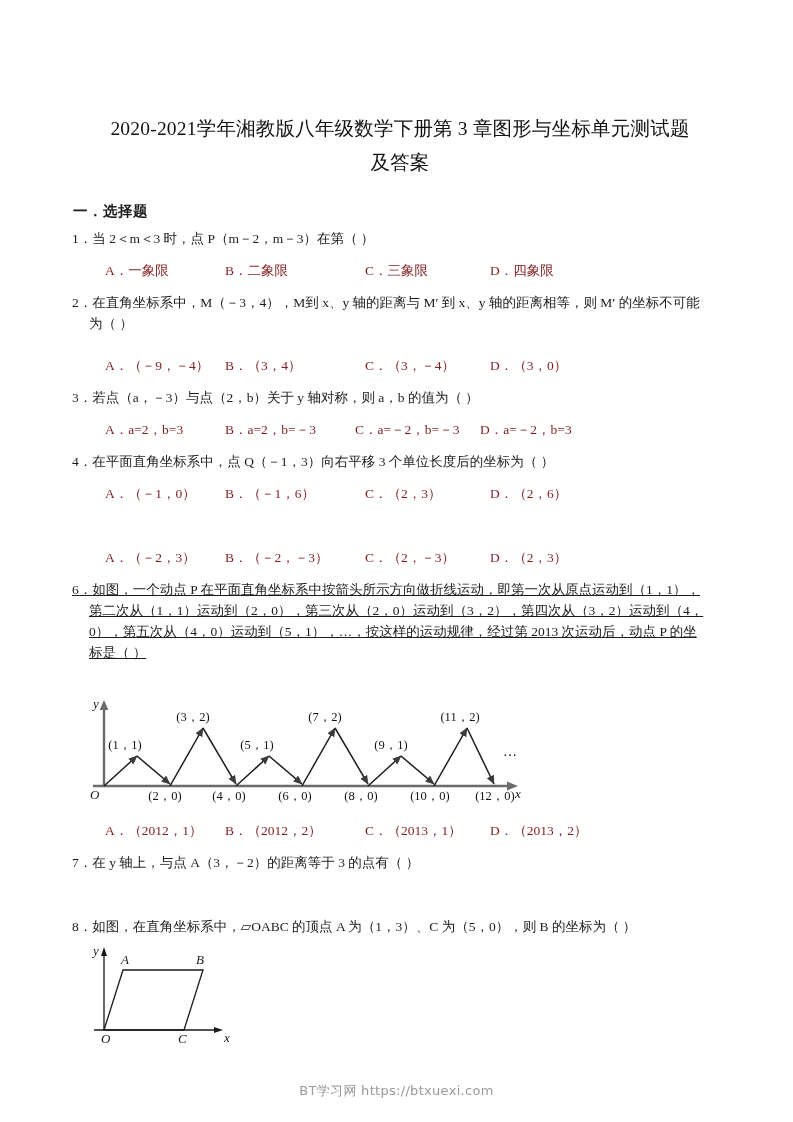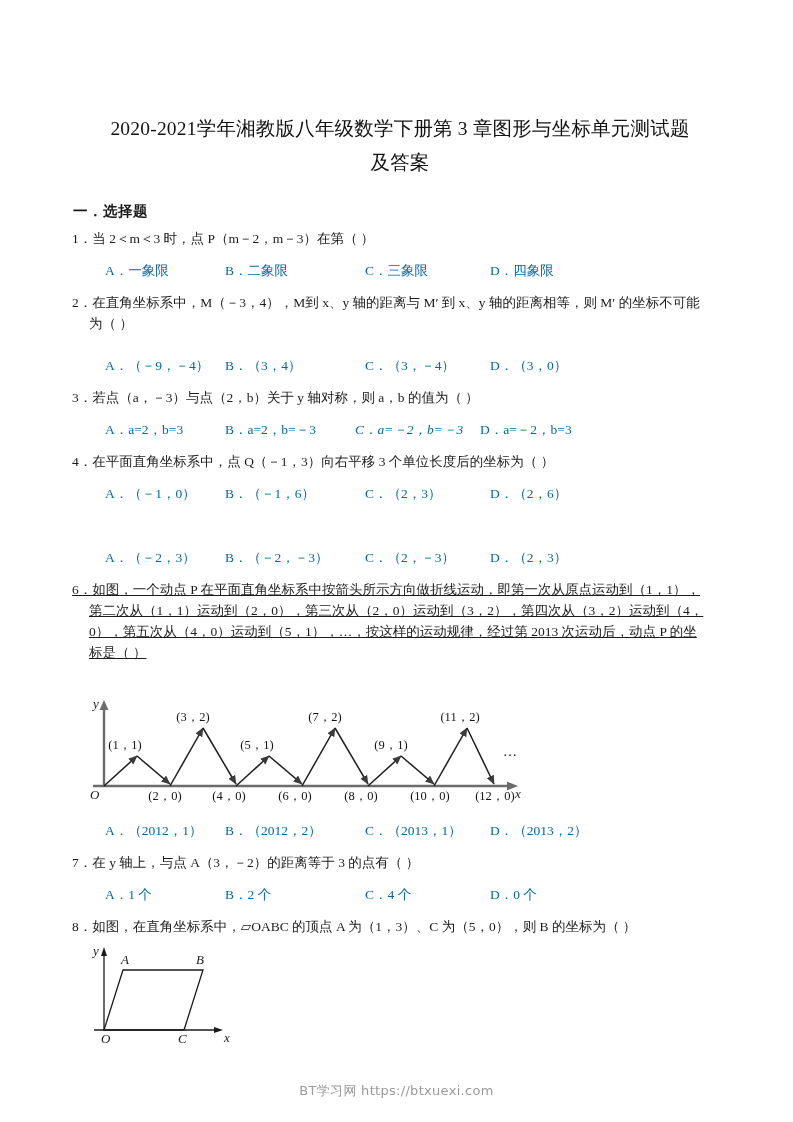--- a/index.html
+++ b/index.html
@@ -67,21 +67,21 @@
   }
 
   
   .opts {
     position: absolute;
     left: 72px;
     width: 680px;
     height: 21px;
     font-size: 13.5px;
     line-height: 21px;
-    color: #0369a1;
+    color: #7f1d1d;
   }
   .opt {
     position: absolute;
     top: 0;
     white-space: nowrap;
   }
 
   
   .fig {
     position: absolute;
@@ -132,21 +132,21 @@
     <span class="opt" style="left:293px;">C．（3，－4）</span>
     <span class="opt" style="left:418px;">D．（3，0）</span>
   </div>
 
   <div class="q" style="top:373px;">
     <span class="q-line"><span>3．</span><span>若点（a，－3）与点（2，b）关于 y 轴对称，则 a，b 的值为（     ）</span></span>
   </div>
   <div class="opts" style="top:405px;">
     <span class="opt" style="left:33px;">A．a=2，b=3</span>
     <span class="opt" style="left:153px;">B．a=2，b=－3</span>
-    <span class="opt" style="left:283px;font-style:italic;">C．a=－2，b=－3</span>
+    <span class="opt" style="left:283px;">C．a=－2，b=－3</span>
     <span class="opt" style="left:408px;">D．a=－2，b=3</span>
   </div>
 
   <div class="q" style="top:437px;">
     <span class="q-line"><span>4．</span><span>在平面直角坐标系中，点 Q（－1，3）向右平移 3 个单位长度后的坐标为（     ）</span></span>
   </div>
   <div class="opts" style="top:469px;">
     <span class="opt" style="left:33px;">A．（－1，0）</span>
     <span class="opt" style="left:153px;">B．（－1，6）</span>
     <span class="opt" style="left:293px;">C．（2，3）</span>
@@ -225,26 +225,20 @@
   <div class="opts" style="top:806px;">
     <span class="opt" style="left:33px;">A．（2012，1）</span>
     <span class="opt" style="left:153px;">B．（2012，2）</span>
     <span class="opt" style="left:293px;">C．（2013，1）</span>
     <span class="opt" style="left:418px;">D．（2013，2）</span>
   </div>
 
   <div class="q" style="top:838px;">
     <span class="q-line"><span>7．</span><span>在 y 轴上，与点 A（3，－2）的距离等于 3 的点有（     ）</span></span>
   </div>
-  <div class="opts" style="top:870px;">
-    <span class="opt" style="left:33px;">A．1 个</span>
-    <span class="opt" style="left:153px;">B．2 个</span>
-    <span class="opt" style="left:293px;">C．4 个</span>
-    <span class="opt" style="left:418px;">D．0 个</span>
-  </div>
 
   <div class="q" style="top:902px;">
     <span class="q-line"><span>8．</span><span>如图，在直角坐标系中，▱OABC 的顶点 A 为（1，3）、C 为（5，0），则 B 的坐标为（     ）</span></span>
   </div>
 
   <div class="fig" style="left:90px; top:928px; width:150px; height:104px;">
     <svg width="150" height="104" viewBox="0 0 150 104">
 
       <line x1="4" y1="88" x2="126" y2="88" stroke="#1a1a1a" stroke-width="1.3"></line>
       <path d="M124,85 L133,88 L124,91 z" fill="#1a1a1a"></path>

